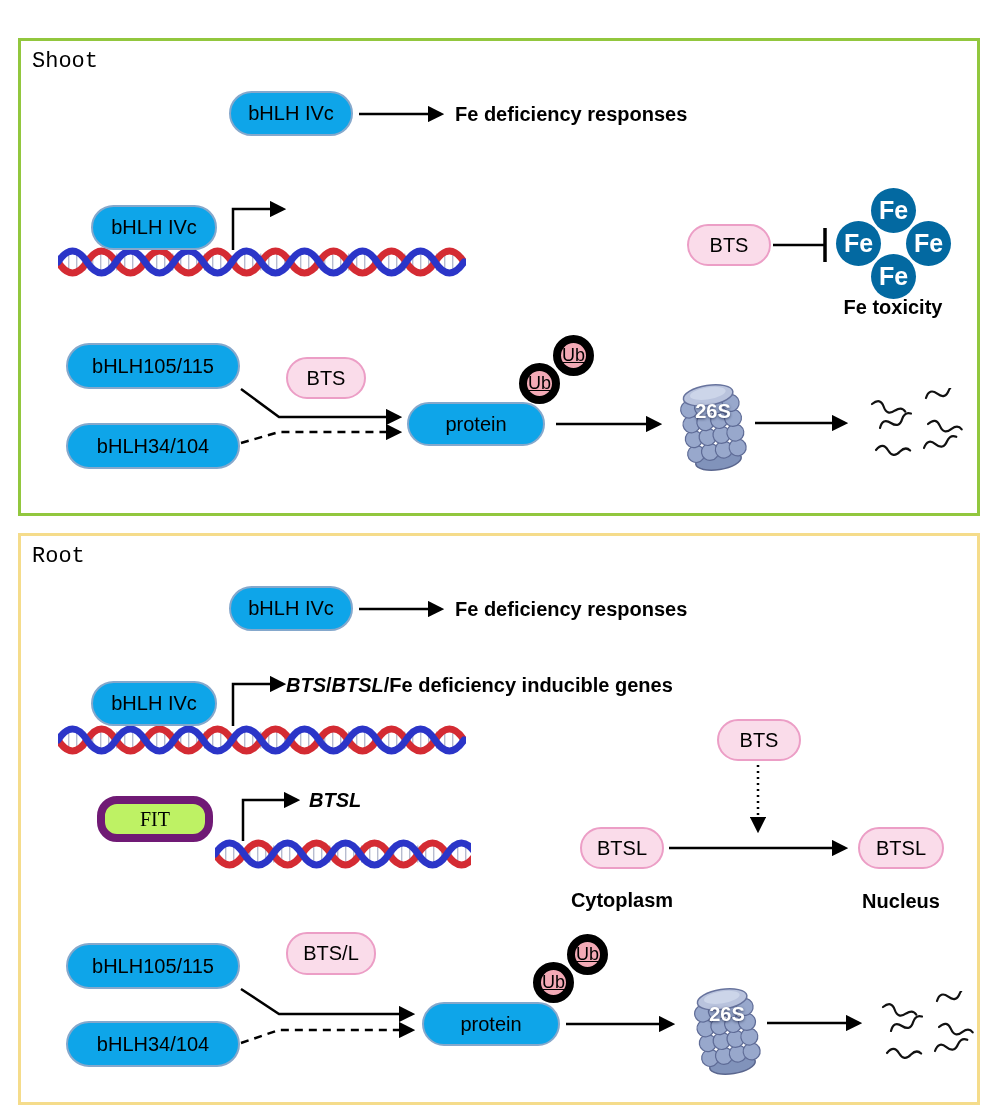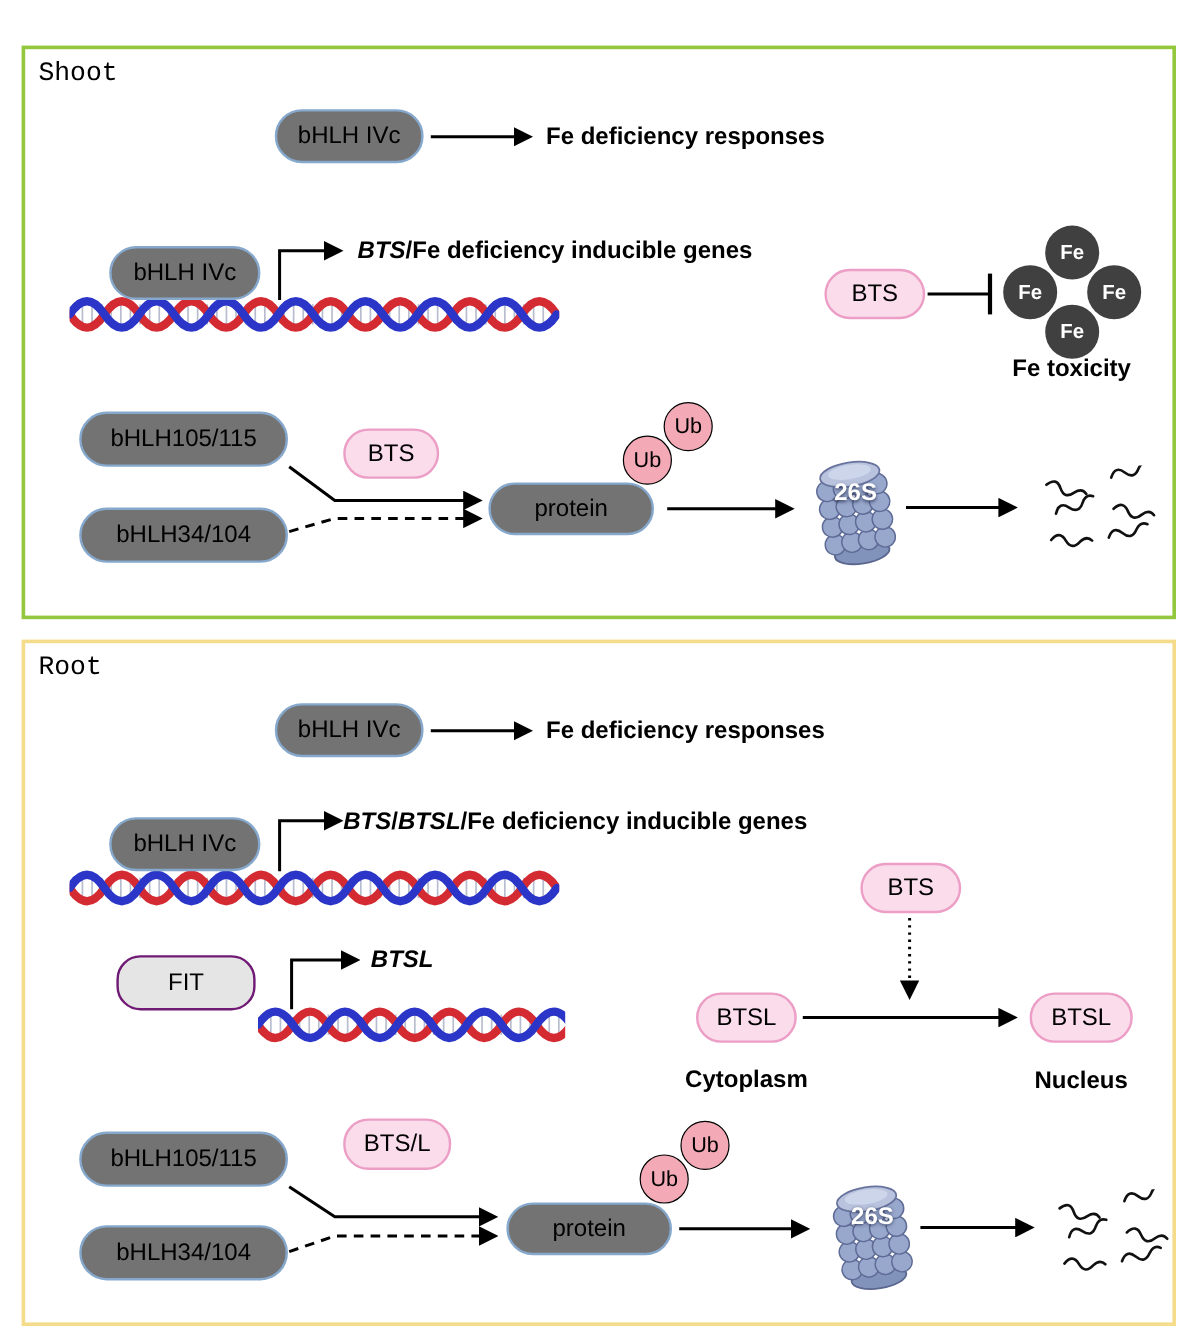--- a/index.html
+++ b/index.html
@@ -5,33 +5,33 @@
   * { margin:0; padding:0; box-sizing:border-box; }
   html,body { background:#fff; }
   body { font-family:"Liberation Sans", sans-serif; color:#000; }
   .canvas { position:relative; width:1000px; height:1120px; background:#fff; overflow:hidden; }
   .panel { position:absolute; background:#fff; border:3px solid #ccc; }
   #shoot-panel { left:18px; top:38px; width:962px; height:478px; border-color:#92c73e; }
   #root-panel  { left:18px; top:533px; width:962px; height:572px; border-color:#f5dc8b; }
   .panel-title { position:absolute; left:11px; top:8px; font-size:22px;font-family:Liberation Mono, monospace; }
   .pill { position:absolute; display:flex; align-items:center; justify-content:center;
           font-size:20px; white-space:nowrap; }
-  .pill.blue   { background:#737373; border:2px solid #85a8cc; border-radius:23px; }
+  .pill.blue   { background:#0ea5e9; border:2px solid #85a8cc; border-radius:23px; }
   .pill.pink   { background:#fadcea; border:2px solid #ec9ec6; border-radius:21px; }
-  .pill.orange { background:#e5e5e5; border:2px solid #701a75; border-radius:20px; }
+  .pill.orange { background:#bef264; border:8px solid #701a75; border-radius:20px;font-family:Liberation Serif, serif; }
   .lbl { position:absolute; font-size:20px; line-height:26px; white-space:nowrap;font-weight:bold; }
   .lbl.center { text-align:center; }
   .it { font-style:italic; }
   .fe { position:absolute; width:45px; height:45px; border-radius:50%;
-        background:#404040; color:#fff; font-size:17px; font-weight:bold;
+        background:#0369a1; color:#fff; font-size:25px; font-weight:bold;
         display:flex; align-items:center; justify-content:center;
         box-shadow:0 0 0 2px #fff; }
   .ub { position:absolute; width:41px; height:41px; border-radius:50%;
-        background:#f3aab6; border:1px solid #000000; font-size:18px;
-        display:flex; align-items:center; justify-content:center; }
+        background:#f3aab6; border:8px solid #000000; font-size:18px;
+        display:flex; align-items:center; justify-content:center;text-decoration:underline; }
   .overlay { position:absolute; left:0; top:0; width:100%; height:100%; pointer-events:none; }
   .arr { stroke:#000; stroke-width:2.5; fill:none; }
   .arr.dashed { stroke-dasharray:8 6; }
   .arr.dotted { stroke-dasharray:2 4; }
   .arr.thick { stroke-width:3.5; }
   .dna, .ps, .sq { position:absolute; }
   .ps-label { position:absolute; width:60px; text-align:center; color:#fff;
               font-size:20px; font-weight:bold; text-shadow:0 1px 3px rgba(35,45,80,.85); }
 </style>
 </head>
@@ -91,23 +91,20 @@
 
     <div class="pill blue" style="left:208px; top:50px; width:124px; height:45px">bHLH IVc</div>
     <div class="pill blue" style="left:70px; top:164px; width:126px; height:45px">bHLH IVc</div>
     <div class="pill pink" style="left:666px; top:183px; width:84px; height:42px">BTS</div>
     <div class="pill blue" style="left:45px; top:302px; width:174px; height:46px">bHLH105/115</div>
     <div class="pill blue" style="left:45px; top:382px; width:174px; height:46px">bHLH34/104</div>
     <div class="pill pink" style="left:265px; top:316px; width:80px; height:42px">BTS</div>
     <div class="pill blue" style="left:386px; top:361px; width:138px; height:44px">protein</div>
 
     <div class="lbl" style="left:434px; top:60px">Fe deficiency responses</div>
-    <div class="lbl" style="left:277px; top:155px">
-      <span class="it">BTS</span><span>/Fe deficiency inducible genes</span>
-    </div>
     <div class="lbl center" style="left:792px; top:253px; width:160px">Fe toxicity</div>
 
     <div class="fe" style="left:850px; top:147px">Fe</div>
     <div class="fe" style="left:815px; top:180px">Fe</div>
     <div class="fe" style="left:885px; top:180px">Fe</div>
     <div class="fe" style="left:850px; top:213px">Fe</div>
 
     <div class="ub" style="left:532px; top:294px">Ub</div>
     <div class="ub" style="left:498px; top:322px">Ub</div>
 

